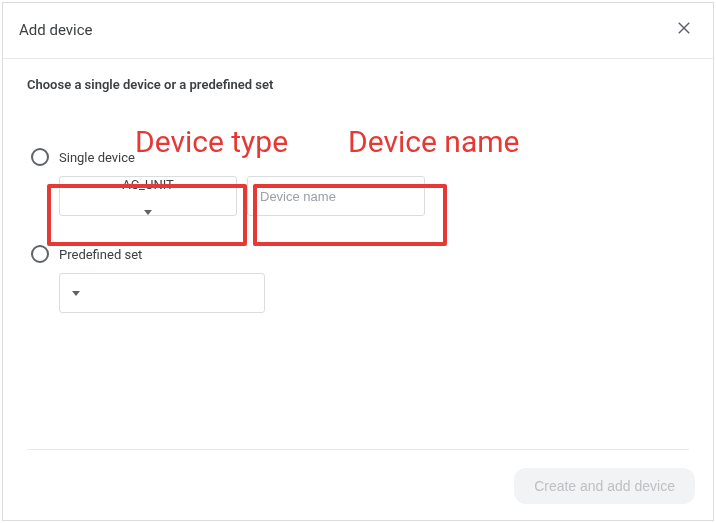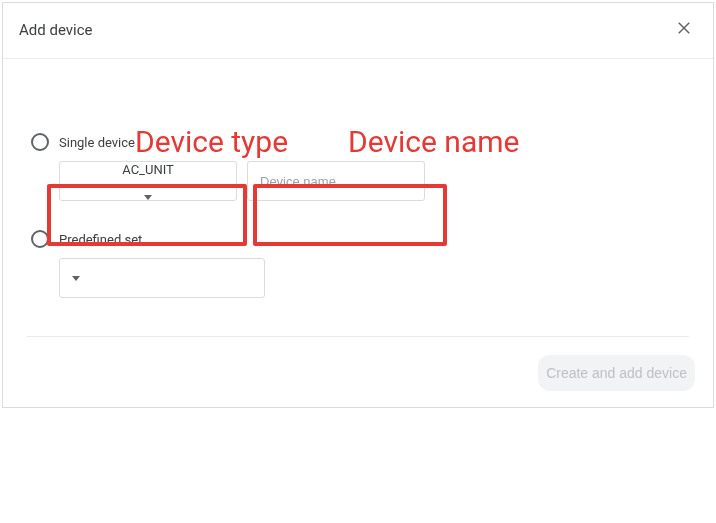--- a/index.html
+++ b/index.html
@@ -6,21 +6,21 @@
   body {
     font-family: 'Google Sans', Roboto, Arial, sans-serif;
     background: #fff;
     width: 716px;
     height: 523px;
     position: relative;
   }
   .dialog {
     border: 1px solid #dadce0;
     width: 712px;
-    height: 406px;
+    height: 519px;
     margin: 2px;
     position: relative;
   }
   .header {
     display: flex;
     justify-content: space-between;
     align-items: center;
     padding: 12px 16px 14px 16px;
     border-bottom: 1px solid #e8eaed;
   }
@@ -136,41 +136,42 @@
     background: #e8eaed;
     margin: 0 6px 18px 6px;
   }
   .primary-btn {
     float: right;
     background: #f1f3f4;
     color: #bdc1c6;
     border: none;
     border-radius: 12px;
     font-size: 14px;
-    padding: 10px 8px;
+    padding: 10px 20px;
     cursor: not-allowed;
   }
 </style>
 </head>
 <body>
 
 <div class="dialog">
 
   <div class="header">
     <div class="header-title">Add device</div>
     <button class="close-btn">
       <svg viewBox="0 0 24 24" fill="none" stroke="currentColor" stroke-width="2">
         <line x1="5" y1="5" x2="19" y2="19"></line>
           <line x1="19" y1="5" x2="5" y2="19"></line>
       </svg>
     </button>
   </div>
 
   <div class="body">
 
+    <div class="subtitle">Choose a single device or a predefined set</div>
 
     <div class="annotation-row">
       <div class="annotation">Device type</div>
       <div class="annotation">Device name</div>
     </div>
 
     <div class="option-block">
       <div class="radio-row">
         <div class="radio"></div>
         <span class="radio-label">Single device</span>

